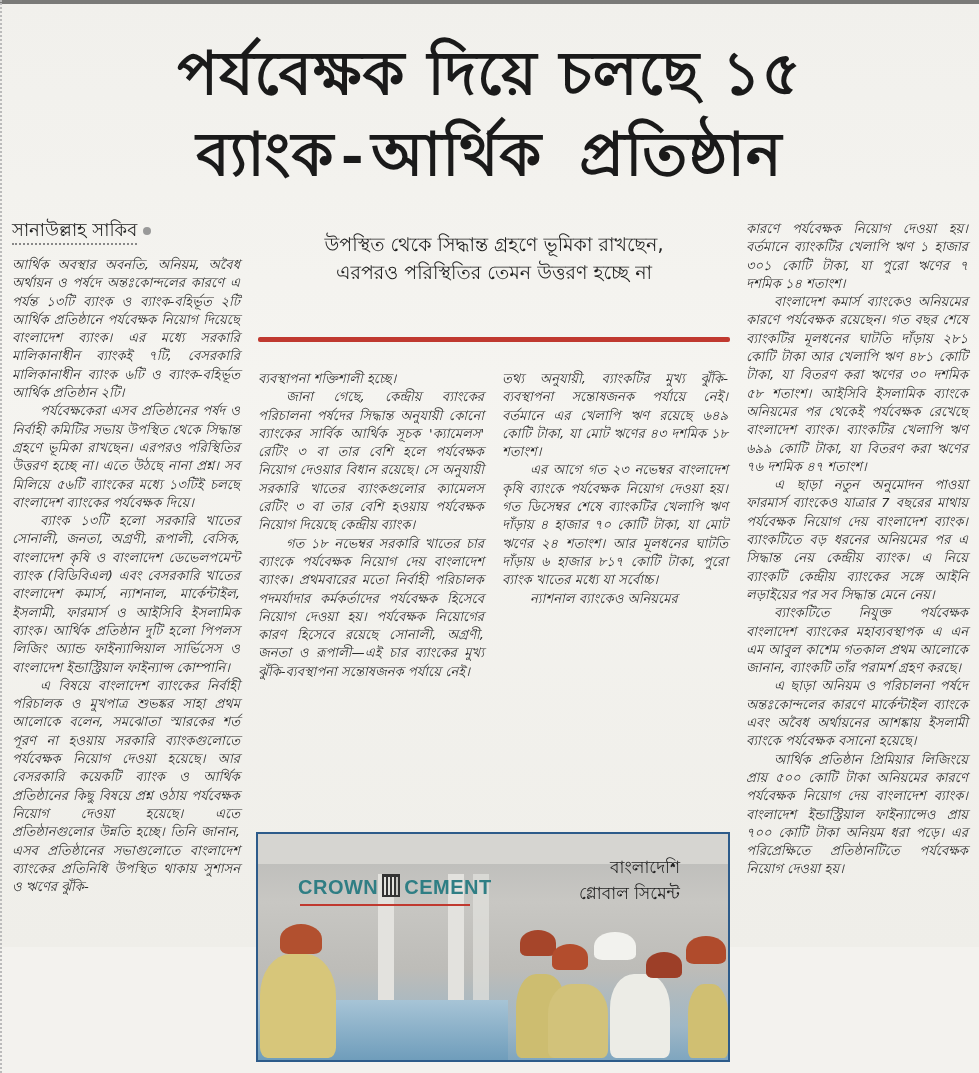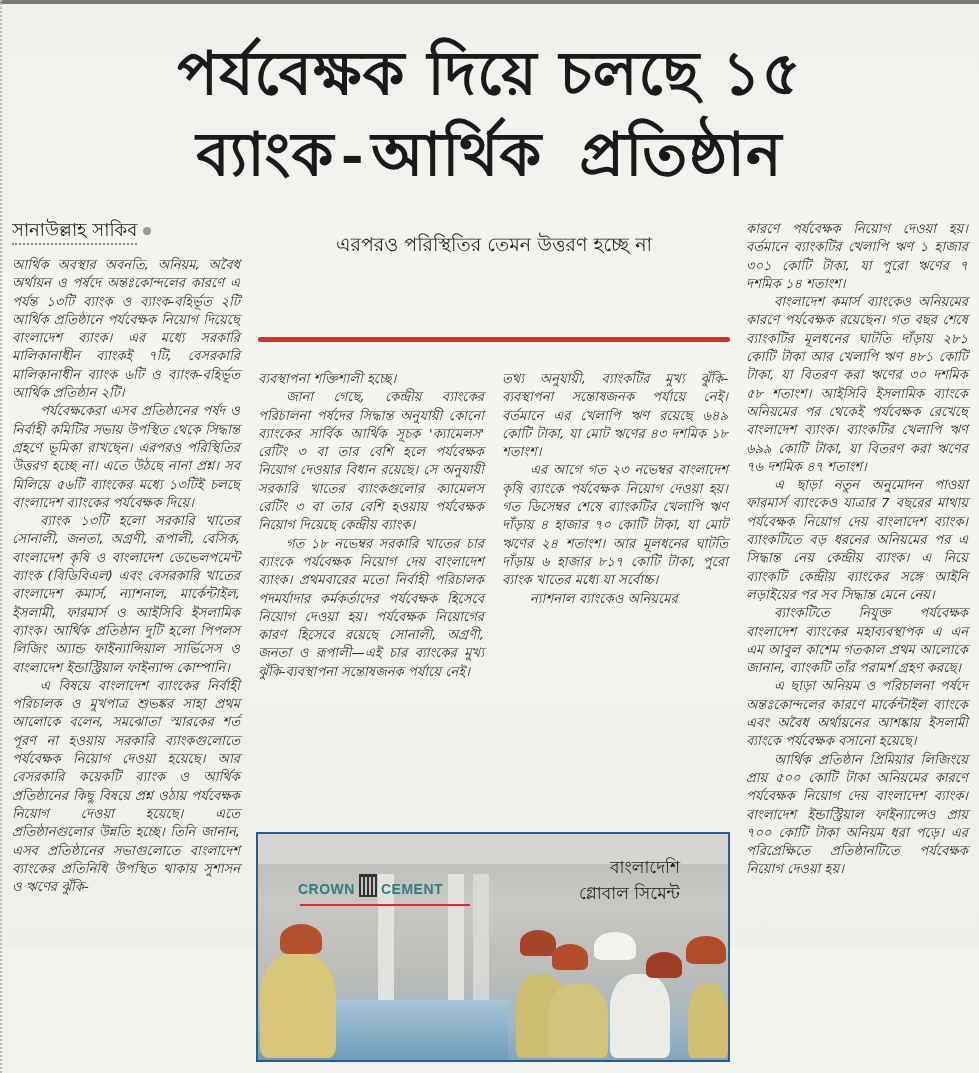--- a/index.html
+++ b/index.html
@@ -67,21 +67,21 @@
     position: absolute; left: 256px; top: 832px; width: 470px; height: 226px;
     border: 2px solid #2d5b8a;
     background: linear-gradient(180deg, #b9b9b7 0%, #c8c7c3 30%, #bdbcb8 60%, #9fb7c6 85%, #7fa6bf 100%);
     overflow: hidden;
   }
   .ad .pillar { position: absolute; top: 40px; width: 16px; height: 150px; background: #e3e2de; }
   .ad .roof { position: absolute; left: 0; top: 0; width: 470px; height: 30px; background: #d6d5d1; }
   .ad .brand {
     position: absolute; left: 40px; top: 40px;
     font-family: "Liberation Sans", sans-serif; font-weight: bold;
-    font-size: 14px; color: #2f7e84; letter-spacing: 0.5px;
+    font-size: 20px; color: #2f7e84; letter-spacing: 0.5px;
   }
   .ad .brand .crown-icon { display: inline-block; width: 18px; height: 18px; border-top: 3px solid #333; border-bottom: 2px solid #333; margin: 0 4px; vertical-align: -3px;
     background: repeating-linear-gradient(90deg, #333 0 2px, transparent 2px 4px); }
   .ad .brand-rule { position: absolute; left: 42px; top: 70px; width: 170px; height: 2px; background: #c0392f; }
   .ad .tagline {
     position: absolute; left: 272px; top: 20px; width: 150px;
     font-size: 17px; line-height: 26px; color: #222; text-align: right;
   }
   .ad .worker { position: absolute; border-radius: 40% 40% 10% 10%; }
   .ad .helmet { position: absolute; border-radius: 50% 50% 20% 20%; }
@@ -105,20 +105,21 @@
   <div class="byline-rule"></div>
 
   <div class="col col-1">
     <p>আর্থিক অবস্থার অবনতি, অনিয়ম, অবৈধ অর্থায়ন ও পর্ষদে অন্তঃকোন্দলের কারণে এ পর্যন্ত ১৩টি ব্যাংক ও ব্যাংক-বহির্ভূত ২টি আর্থিক প্রতিষ্ঠানে পর্যবেক্ষক নিয়োগ দিয়েছে বাংলাদেশ ব্যাংক। এর মধ্যে সরকারি মালিকানাধীন ব্যাংকই ৭টি, বেসরকারি মালিকানাধীন ব্যাংক ৬টি ও ব্যাংক-বহির্ভূত আর্থিক প্রতিষ্ঠান ২টি।</p>
     <p class="ind">পর্যবেক্ষকেরা এসব প্রতিষ্ঠানের পর্ষদ ও নির্বাহী কমিটির সভায় উপস্থিত থেকে সিদ্ধান্ত গ্রহণে ভূমিকা রাখছেন। এরপরও পরিস্থিতির উত্তরণ হচ্ছে না। এতে উঠছে নানা প্রশ্ন। সব মিলিয়ে ৫৬টি ব্যাংকের মধ্যে ১৩টিই চলছে বাংলাদেশ ব্যাংকের পর্যবেক্ষক দিয়ে।</p>
     <p class="ind">ব্যাংক ১৩টি হলো সরকারি খাতের সোনালী, জনতা, অগ্রণী, রূপালী, বেসিক, বাংলাদেশ কৃষি ও বাংলাদেশ ডেভেলপমেন্ট ব্যাংক (বিডিবিএল) এবং বেসরকারি খাতের বাংলাদেশ কমার্স, ন্যাশনাল, মার্কেন্টাইল, ইসলামী, ফারমার্স ও আইসিবি ইসলামিক ব্যাংক। আর্থিক প্রতিষ্ঠান দুটি হলো পিপলস লিজিং অ্যান্ড ফাইন্যান্সিয়াল সার্ভিসেস ও বাংলাদেশ ইন্ডাস্ট্রিয়াল ফাইন্যান্স কোম্পানি।</p>
     <p class="ind">এ বিষয়ে বাংলাদেশ ব্যাংকের নির্বাহী পরিচালক ও মুখপাত্র শুভঙ্কর সাহা প্রথম আলোকে বলেন, সমঝোতা স্মারকের শর্ত পূরণ না হওয়ায় সরকারি ব্যাংকগুলোতে পর্যবেক্ষক নিয়োগ দেওয়া হয়েছে। আর বেসরকারি কয়েকটি ব্যাংক ও আর্থিক প্রতিষ্ঠানের কিছু বিষয়ে প্রশ্ন ওঠায় পর্যবেক্ষক নিয়োগ দেওয়া হয়েছে। এতে প্রতিষ্ঠানগুলোর উন্নতি হচ্ছে। তিনি জানান, এসব প্রতিষ্ঠানের সভাগুলোতে বাংলাদেশ ব্যাংকের প্রতিনিধি উপস্থিত থাকায় সুশাসন ও ঋণের ঝুঁকি-</p>
   </div>
 
   <div class="deck">
+    <div>উপস্থিত থেকে সিদ্ধান্ত গ্রহণে ভূমিকা রাখছেন,</div>
     <div>এরপরও পরিস্থিতির তেমন উত্তরণ হচ্ছে না</div>
   </div>
   <div class="deck-rule"></div>
 
   <div class="col col-2">
     <p>ব্যবস্থাপনা শক্তিশালী হচ্ছে।</p>
     <p class="ind">জানা গেছে, কেন্দ্রীয় ব্যাংকের পরিচালনা পর্ষদের সিদ্ধান্ত অনুযায়ী কোনো ব্যাংকের সার্বিক আর্থিক সূচক 'ক্যামেলস' রেটিং ৩ বা তার বেশি হলে পর্যবেক্ষক নিয়োগ দেওয়ার বিধান রয়েছে। সে অনুযায়ী সরকারি খাতের ব্যাংকগুলোর ক্যামেলস রেটিং ৩ বা তার বেশি হওয়ায় পর্যবেক্ষক নিয়োগ দিয়েছে কেন্দ্রীয় ব্যাংক।</p>
     <p class="ind">গত ১৮ নভেম্বর সরকারি খাতের চার ব্যাংকে পর্যবেক্ষক নিয়োগ দেয় বাংলাদেশ ব্যাংক। প্রথমবারের মতো নির্বাহী পরিচালক পদমর্যাদার কর্মকর্তাদের পর্যবেক্ষক হিসেবে নিয়োগ দেওয়া হয়। পর্যবেক্ষক নিয়োগের কারণ হিসেবে রয়েছে সোনালী, অগ্রণী, জনতা ও রূপালী—এই চার ব্যাংকের মুখ্য ঝুঁকি-ব্যবস্থাপনা সন্তোষজনক পর্যায়ে নেই।</p>
   </div>
 

